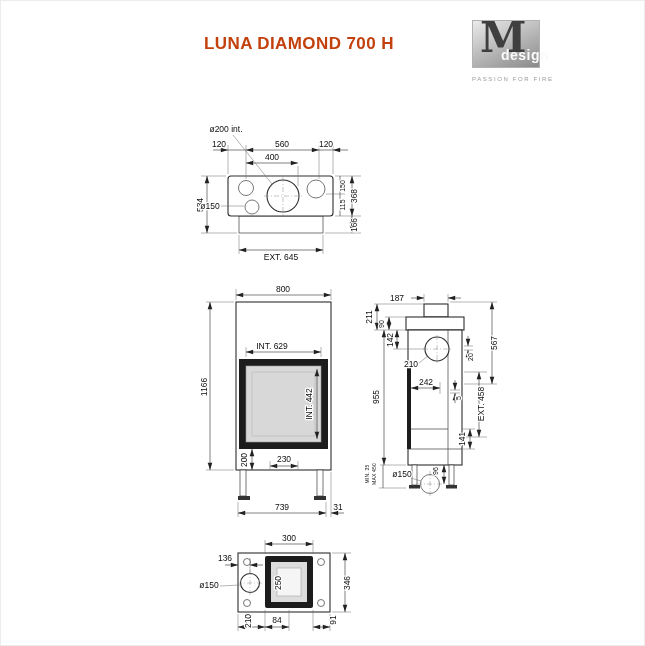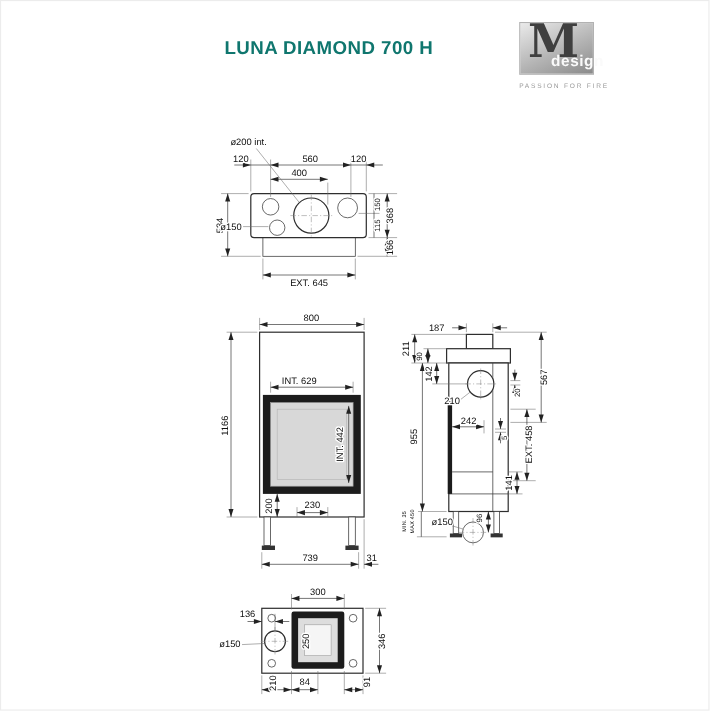--- a/index.html
+++ b/index.html
@@ -1,19 +1,19 @@
 <!DOCTYPE html>
 <html><head>
 <meta charset="utf-8">
 <style>
   * { margin:0; padding:0; box-sizing:border-box; }
   html,body { width:645px; height:646px; background:#fff; font-family:"Liberation Sans",sans-serif; }
   body { position:relative; overflow:hidden; }
   .frame { position:absolute; inset:0; border:1px solid #ececec; pointer-events:none; }
-  .title { position:absolute; left:204px; top:34px; font-size:17px; font-weight:bold; letter-spacing:0.4px; color:#0f766e; white-space:nowrap; }
+  .title { position:absolute; left:204px; top:34px; font-size:17px; font-weight:bold; letter-spacing:0.4px; color:#c2410c; white-space:nowrap; }
   .logo { position:absolute; left:472px; top:20px; width:68px; }
   .logo-box { width:68px; height:48px; background:linear-gradient(155deg,#eaeaea 0%,#b4b4b4 55%,#8a8a8a 100%); border:1px solid #b2b2b2; position:relative; }
   .logo-m { position:absolute; left:7px; top:-8px; font-family:"DejaVu Serif",serif; font-weight:bold; font-size:42px; color:#3f3f3f; line-height:1.2; }
   .logo-design { position:absolute; left:28px; bottom:4px; font-size:14px; color:#fafafa; letter-spacing:0.5px;font-weight:bold; }
   .logo-tagline { margin-top:8px; font-size:6px; letter-spacing:1.6px; color:#9a9a9a; white-space:nowrap; }
   .drawing { position:absolute; left:0; top:0; }
   .ol  { fill:#ffffff; stroke:#2e2e2e; stroke-width:1.1; }
   .ol2 { fill:#ffffff; stroke:#3c3c3c; stroke-width:0.7; }
   .ln  { fill:none; stroke:#3c3c3c; stroke-width:0.7; }
   .dim { fill:none; stroke:#2e2e2e; stroke-width:0.6; }

